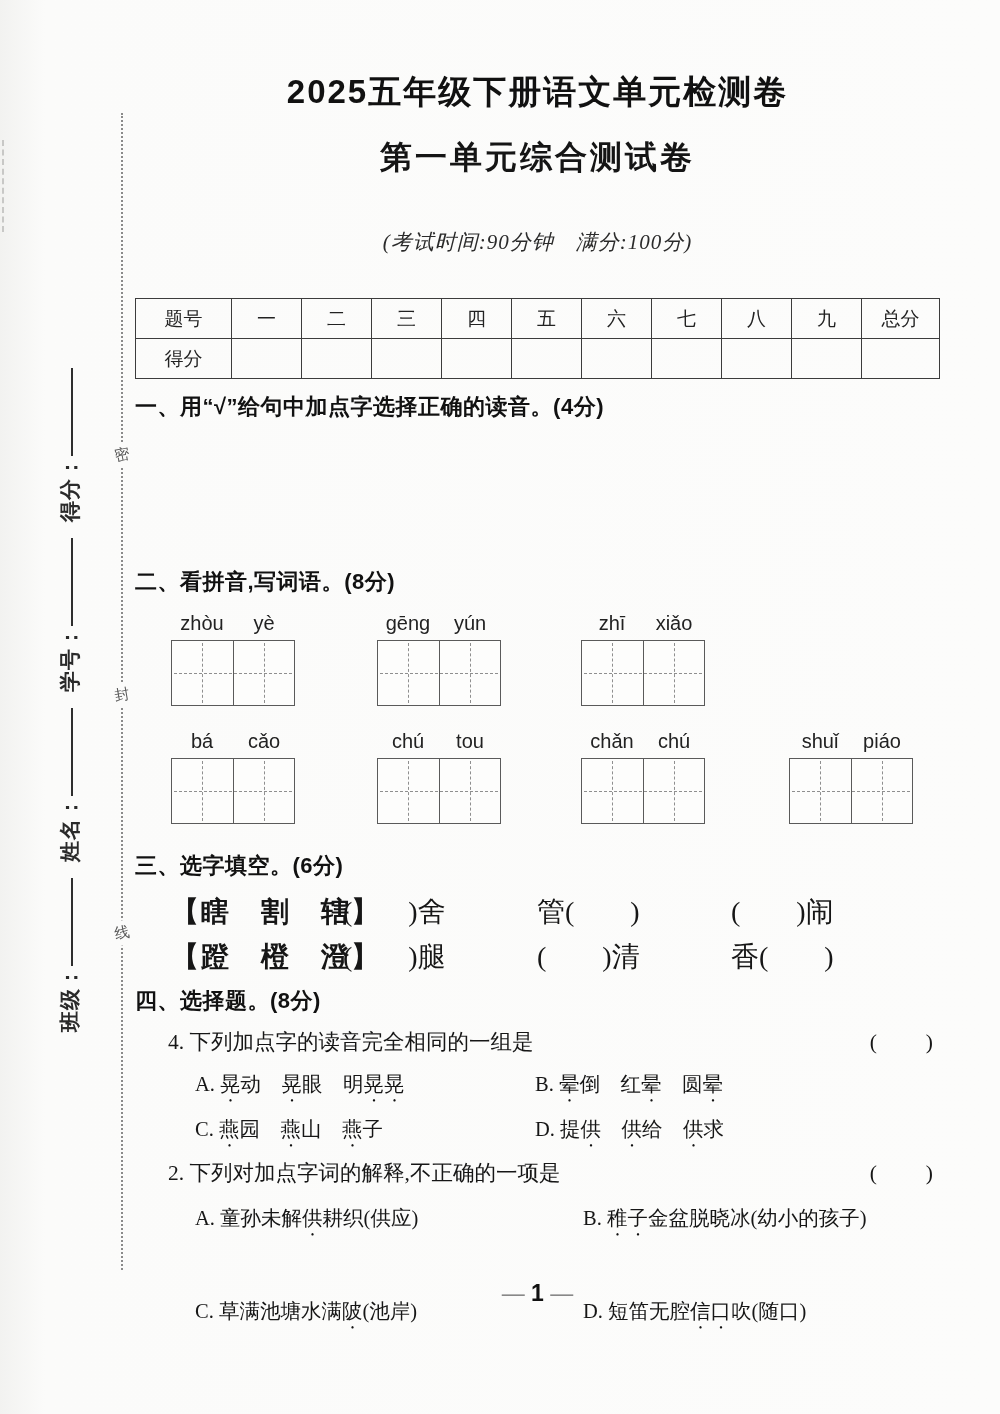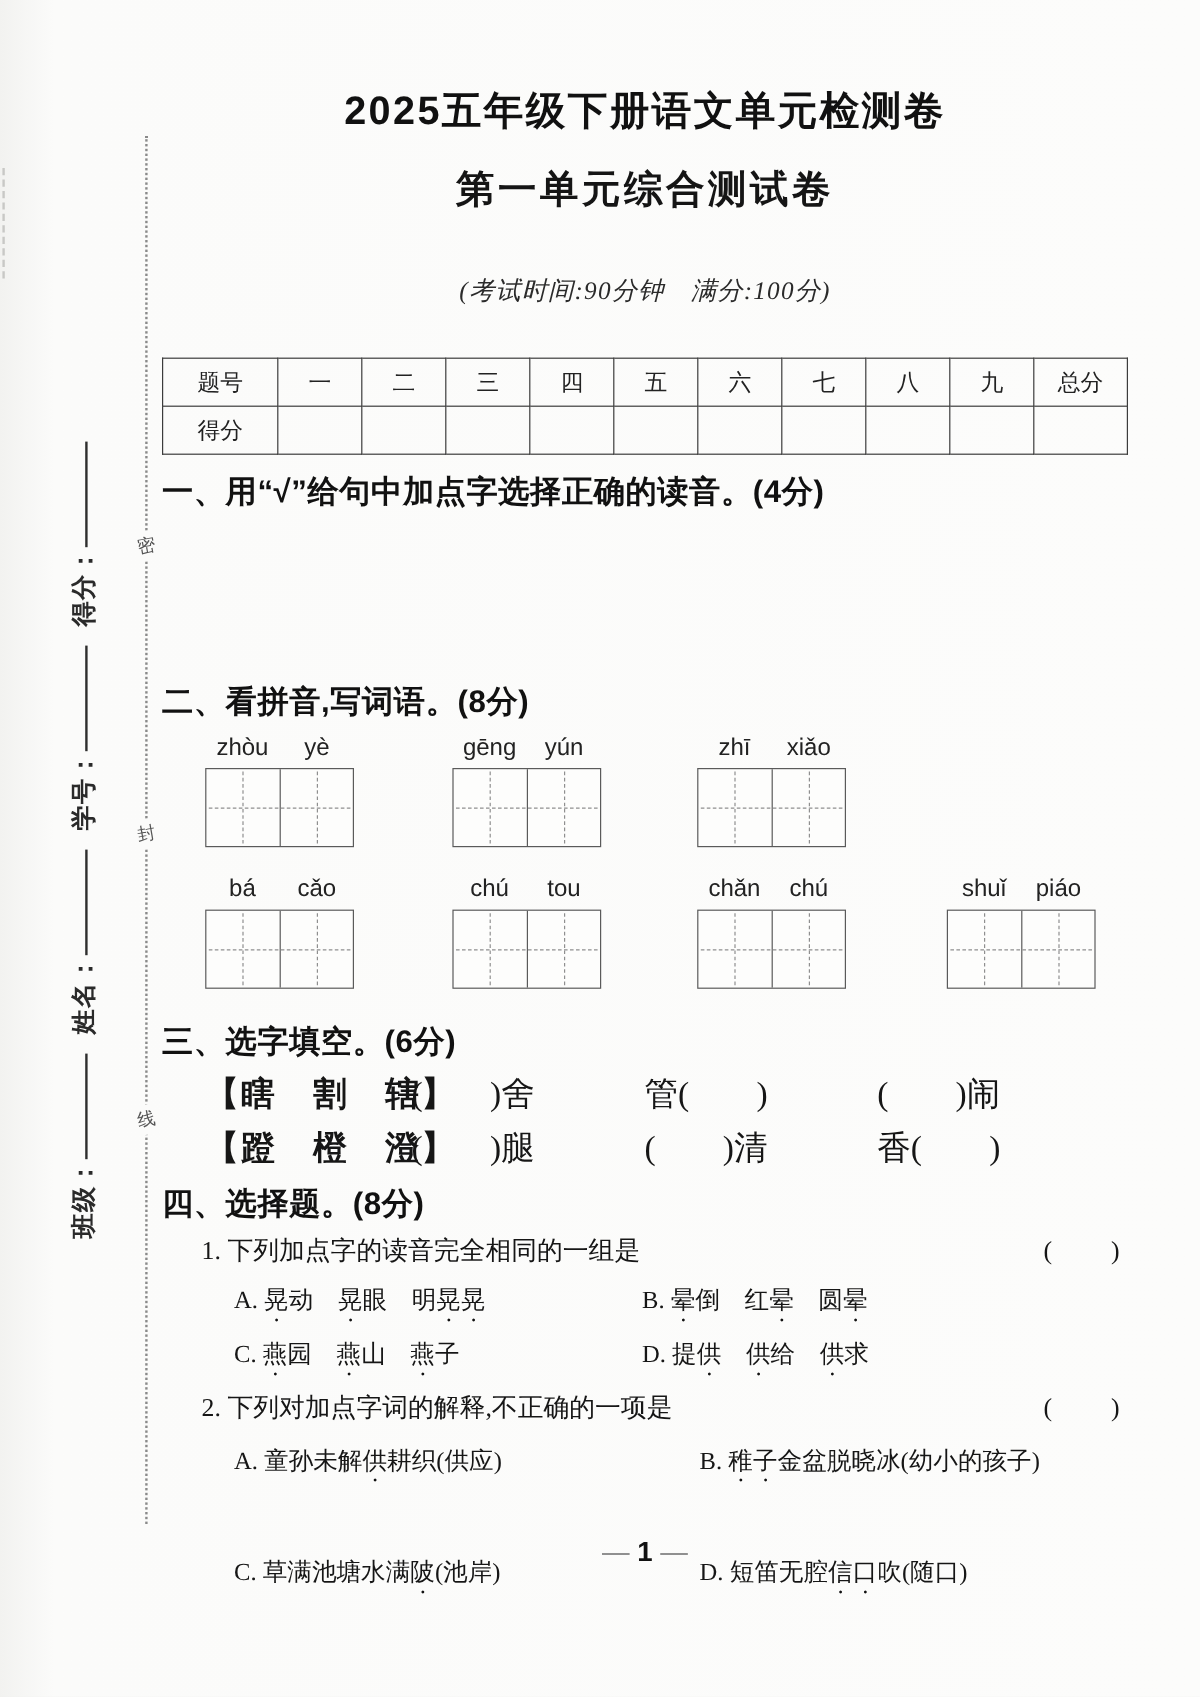--- a/index.html
+++ b/index.html
@@ -66,21 +66,21 @@
   table.score-table td {
     border:1.6px solid #3c3c3c; height:40px;
     text-align:center; font-size:19px; color:#222;
   }
   table.score-table td.first { width:96px; }
   table.score-table td.last  { width:78px; }
 
   .sec-h {
     position:absolute; left:0; white-space:nowrap;
     font-family:"Liberation Sans","DejaVu Sans",sans-serif;
-    font-size:26px; font-weight:bold; color:#111; letter-spacing:0.5px;
+    font-size:22px; font-weight:bold; color:#111; letter-spacing:0.5px;
   }
   .sec-h .score { font-weight:bold; }
 
   .para {
     position:absolute; left:38px; top:432px; width:767px;
     font-size:22.5px; line-height:42px; color:#161616; letter-spacing:0.3px;
     white-space:nowrap;
   }
   .para .line.indent { text-indent:46px; }
 
@@ -294,21 +294,21 @@
     <div class="s3-row" id="s3-row-2">
         <span class="s3-choices">【蹬　橙　澄】</span>
         <span class="s3-item">(　　)腿</span>
         <span class="s3-item">(　　)清</span>
         <span class="s3-item">香(　　)</span>
       </div>
 
     <div class="sec-h" id="sec4-h"><span>四、选择题。</span><span class="score">(8分)</span></div>
 
     <div class="q-line" id="q1-line">
-      <span id="q1stem">1. 下列加点字的读音完全相同的一组是</span>
+      <span id="q1stem">4. 下列加点字的读音完全相同的一组是</span>
       <span class="q-blank" id="q1blank">(　　)</span>
     </div>
     <div class="opts" id="q1-opts">
         <span class="opt">A. <span class="dot">晃</span>动　<span class="dot">晃</span>眼　明<span class="dot">晃晃</span></span>
         <span class="opt">B. <span class="dot">晕</span>倒　红<span class="dot">晕</span>　圆<span class="dot">晕</span></span>
         <span class="opt">C. <span class="dot">燕</span>园　<span class="dot">燕</span>山　<span class="dot">燕</span>子</span>
         <span class="opt">D. 提<span class="dot">供</span>　<span class="dot">供</span>给　<span class="dot">供</span>求</span>
       </div>
 
     <div class="q-line" id="q2-line">

